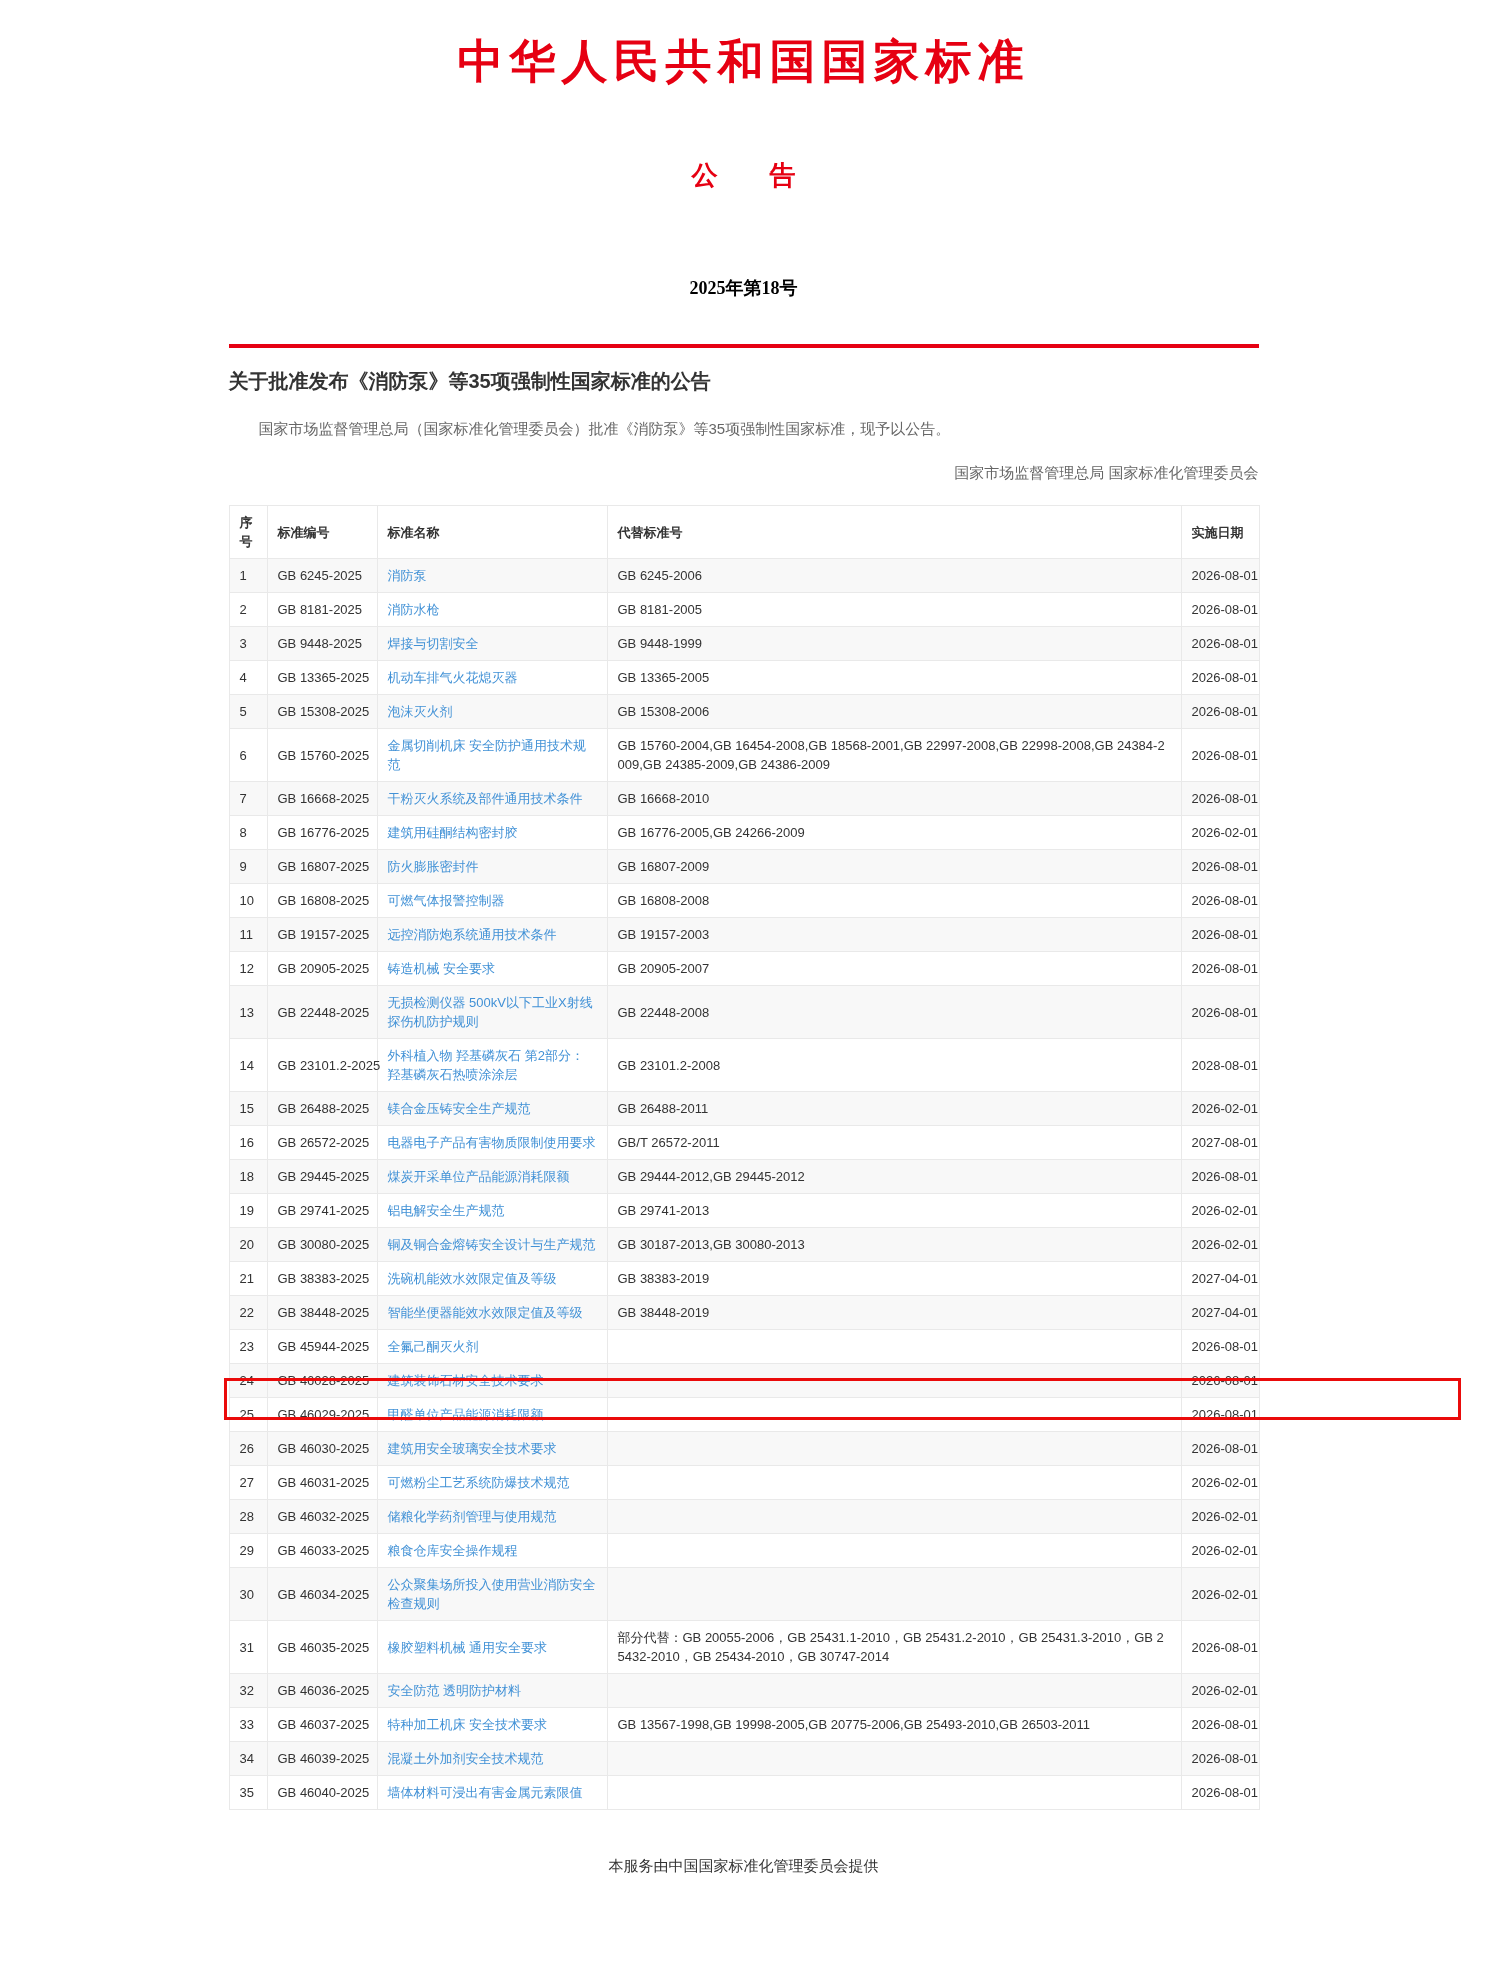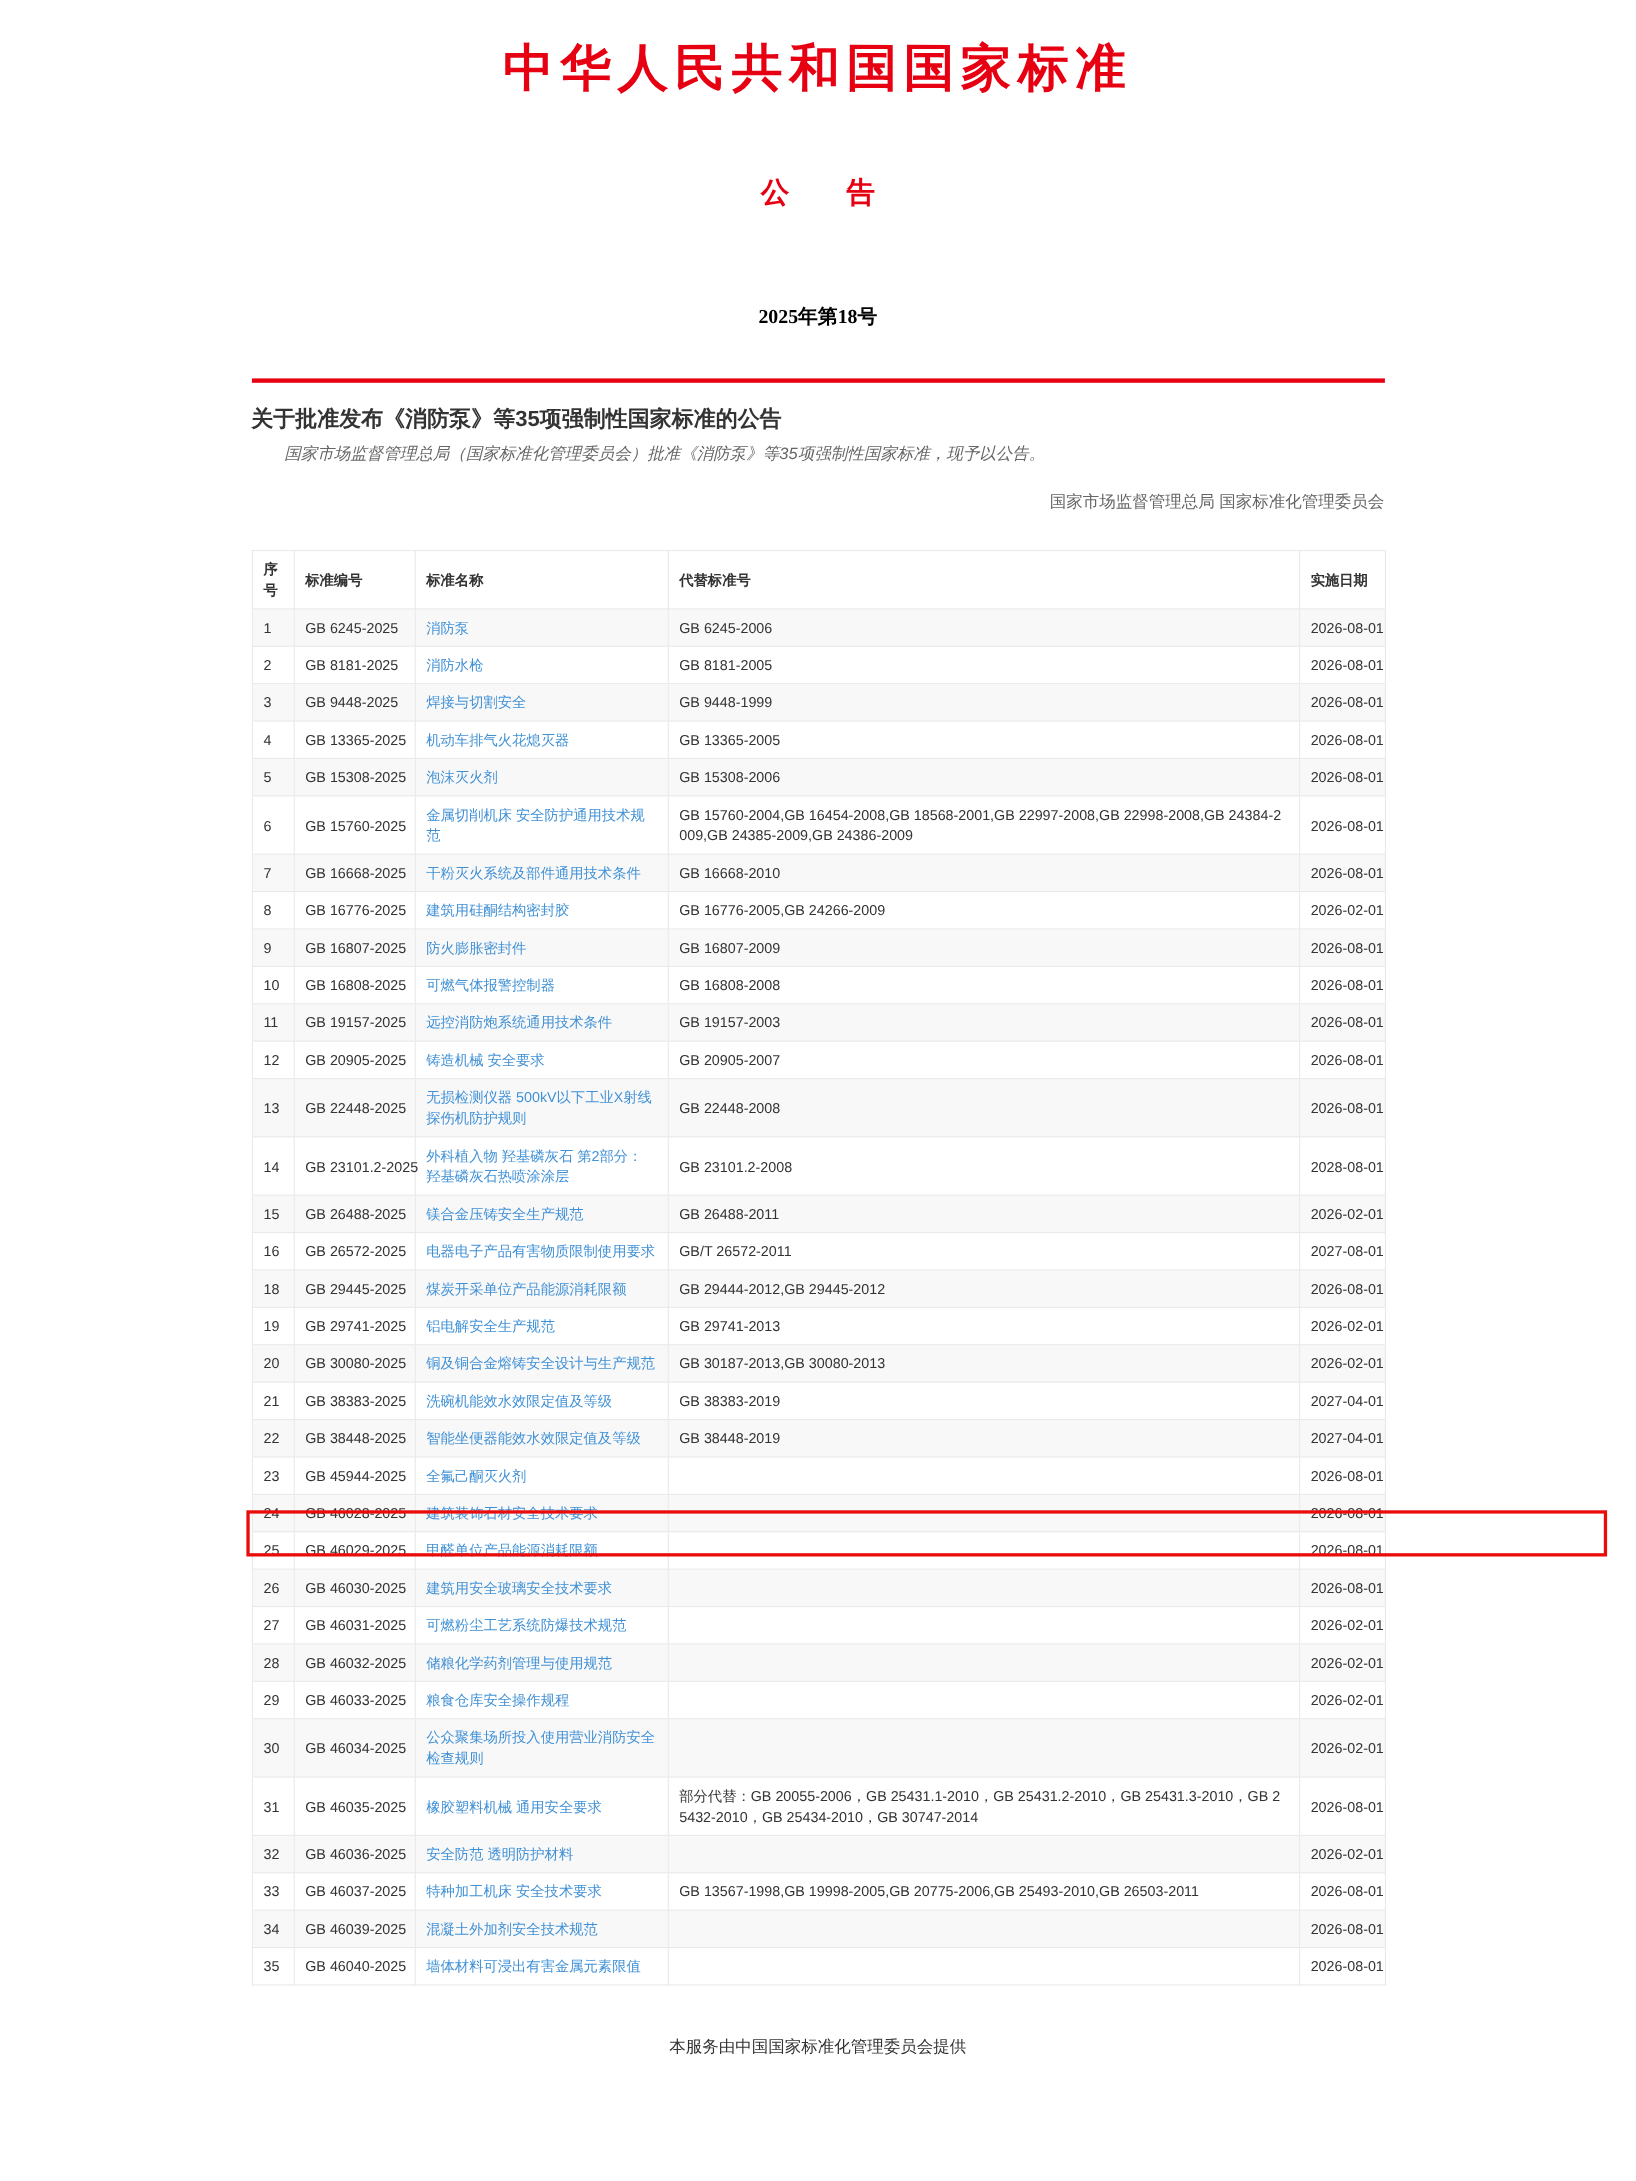--- a/index.html
+++ b/index.html
@@ -32,29 +32,28 @@
   .red-rule { height:4px; margin-top:46px; background:var(--red); }
 
   .attach-line { margin-top:2px; font-size:15px; line-height:22px; padding-top:6px; }
   .attach-line a { color:var(--blue); text-decoration:none; cursor:pointer; }
 
   .doc-title {
     margin-top:20px; text-align:left;
     font-size:20px; line-height:26px; font-weight:bold; color:#333;
   }
   .doc-body {
-    margin-top:8px; font-size:15px; line-height:22px; color:#666;
+    margin-top:24px; font-size:15px; line-height:22px; color:#666;
     text-indent:2em;
-    font-style:italic;
   }
   .doc-signer { margin-top:22px; font-size:15px; line-height:22px; color:#666; text-align:right; }
   .doc-date   { margin-top:28px; font-size:15px; line-height:22px; color:#666; text-align:right; }
 
   
-  .table-wrap { position:relative; margin-top:32px; }
+  .table-wrap { position:relative; margin-top:21px; }
   table.std { border-collapse:collapse; table-layout:fixed; width:1030px; font-size:13px; }
   table.std th, table.std td {
     border:1px solid #e9e9e9; vertical-align:middle;
     padding:7px 10px; line-height:19px; text-align:left; color:#333;
   }
   table.std th { font-weight:bold; background:#fff; }
   table.std tbody tr:nth-child(odd) { background:#f8f8f8; }
   table.std tbody tr:nth-child(even){ background:#fff; }
   .col-seq { width:38px; }
   .col-code { width:110px; }

